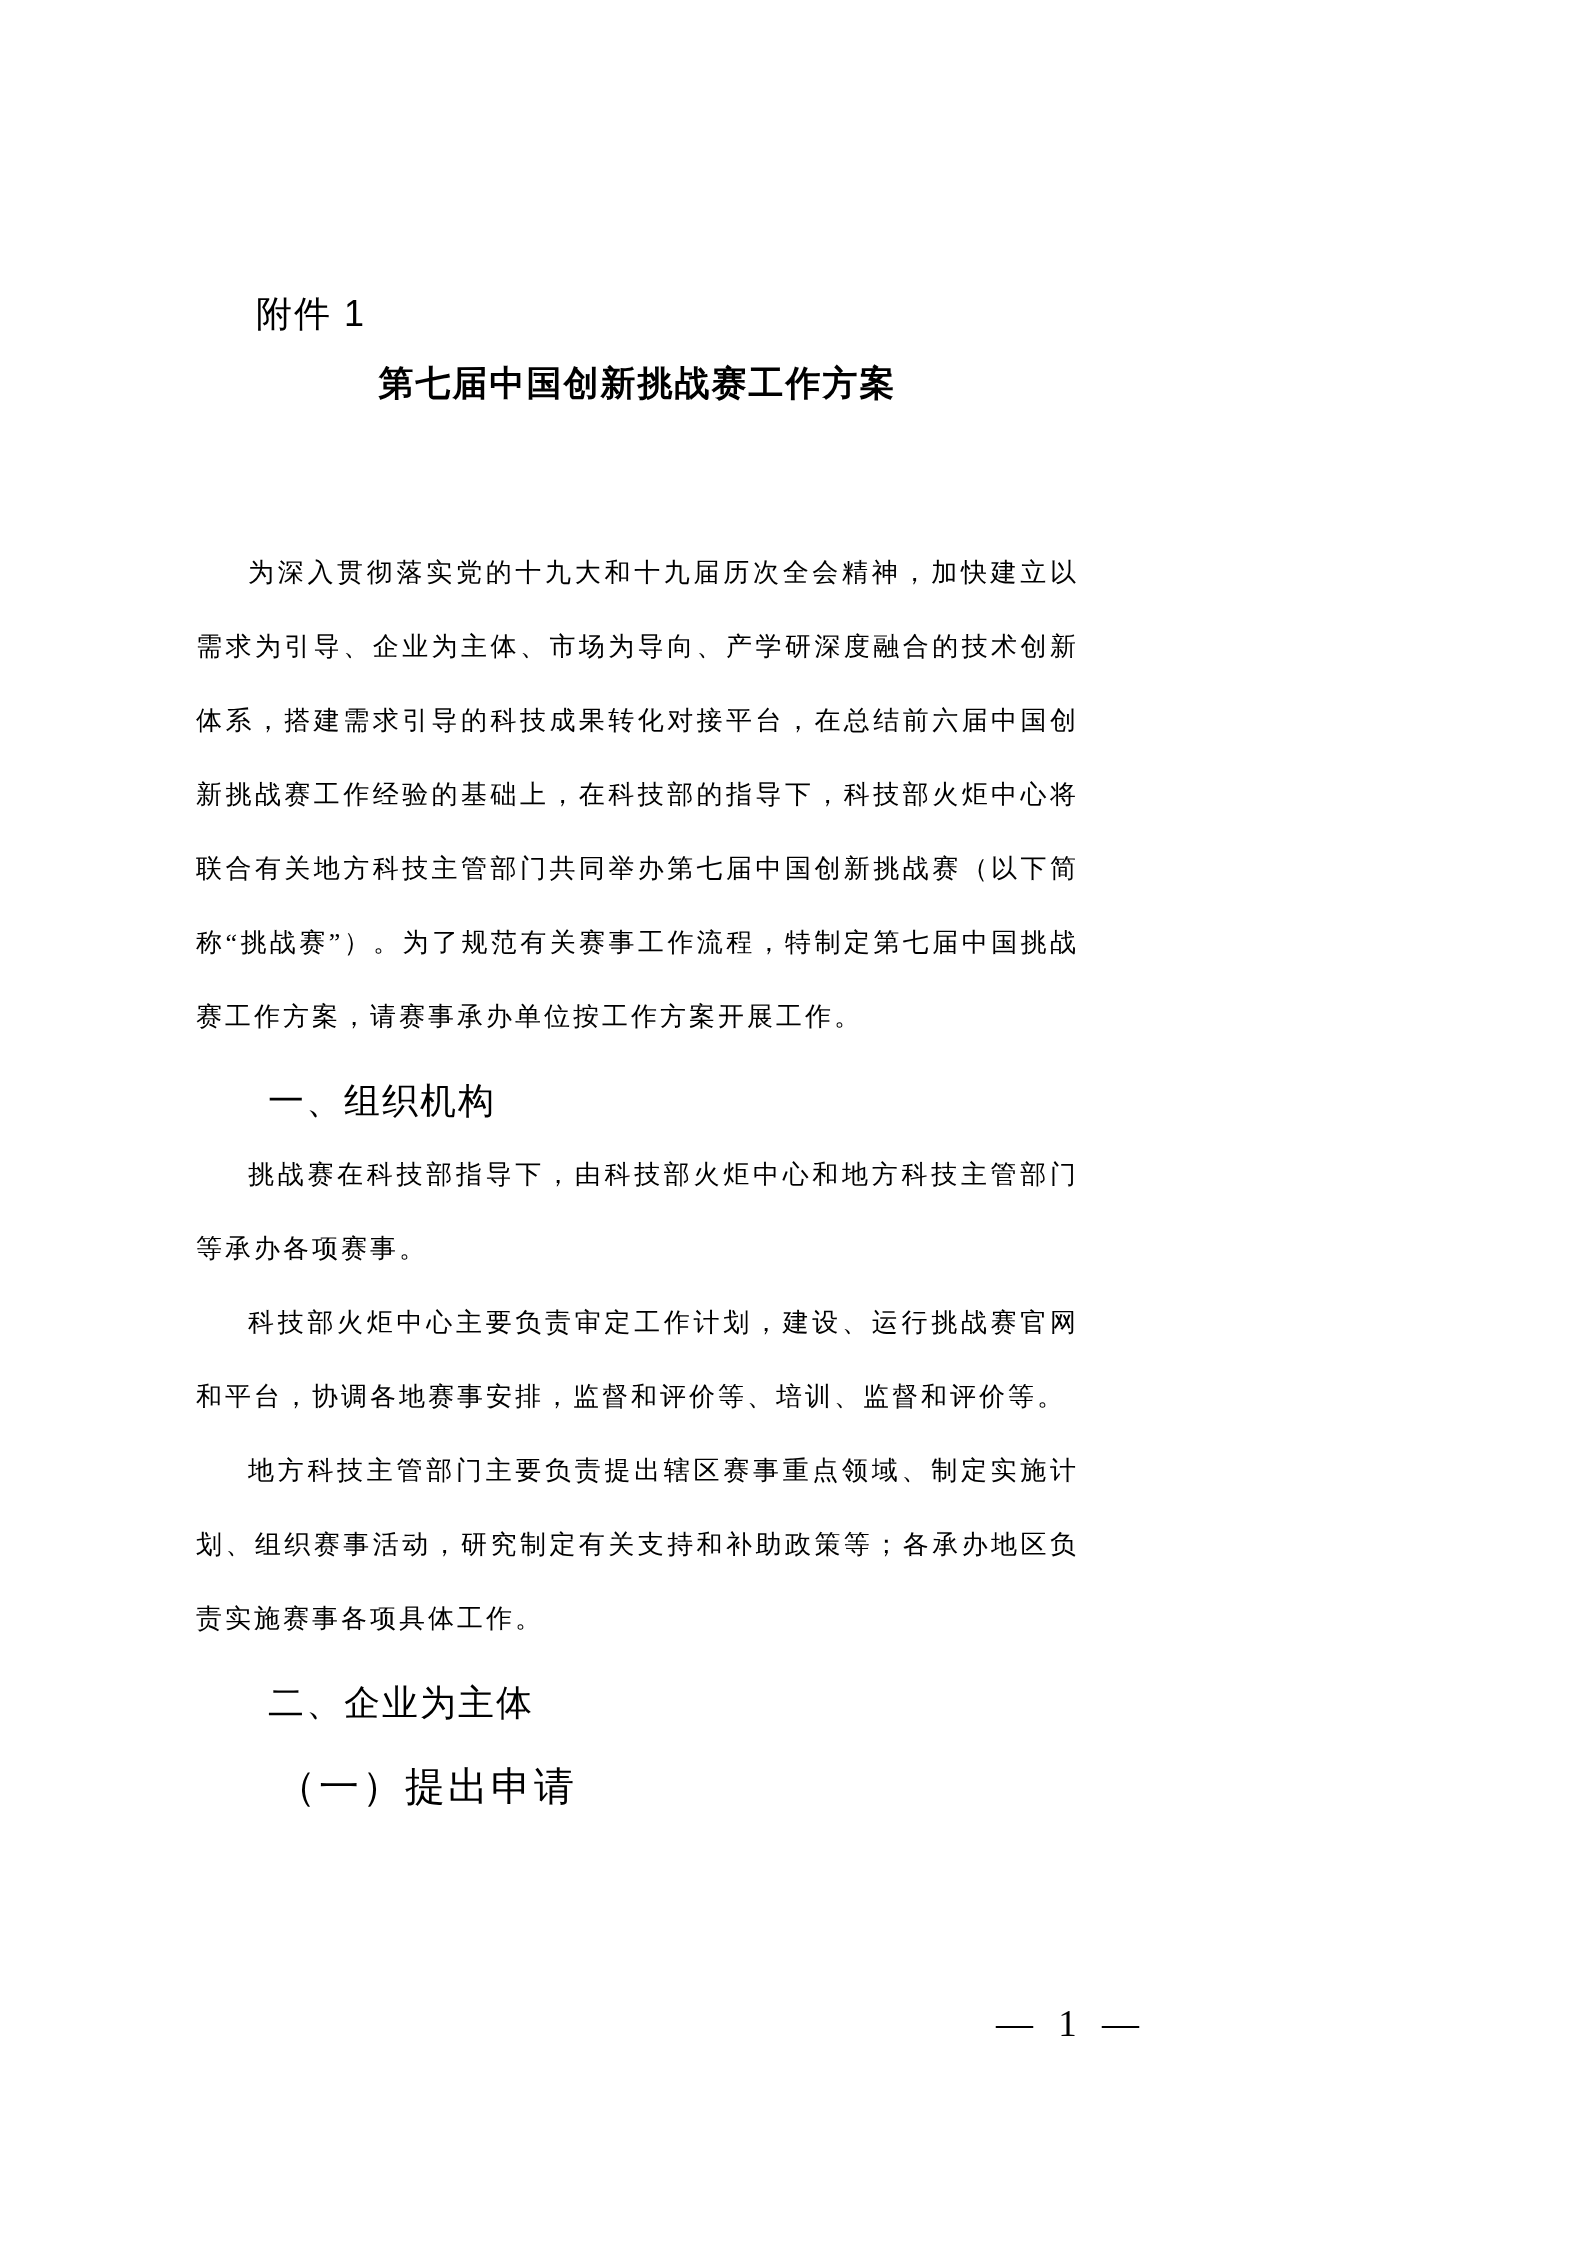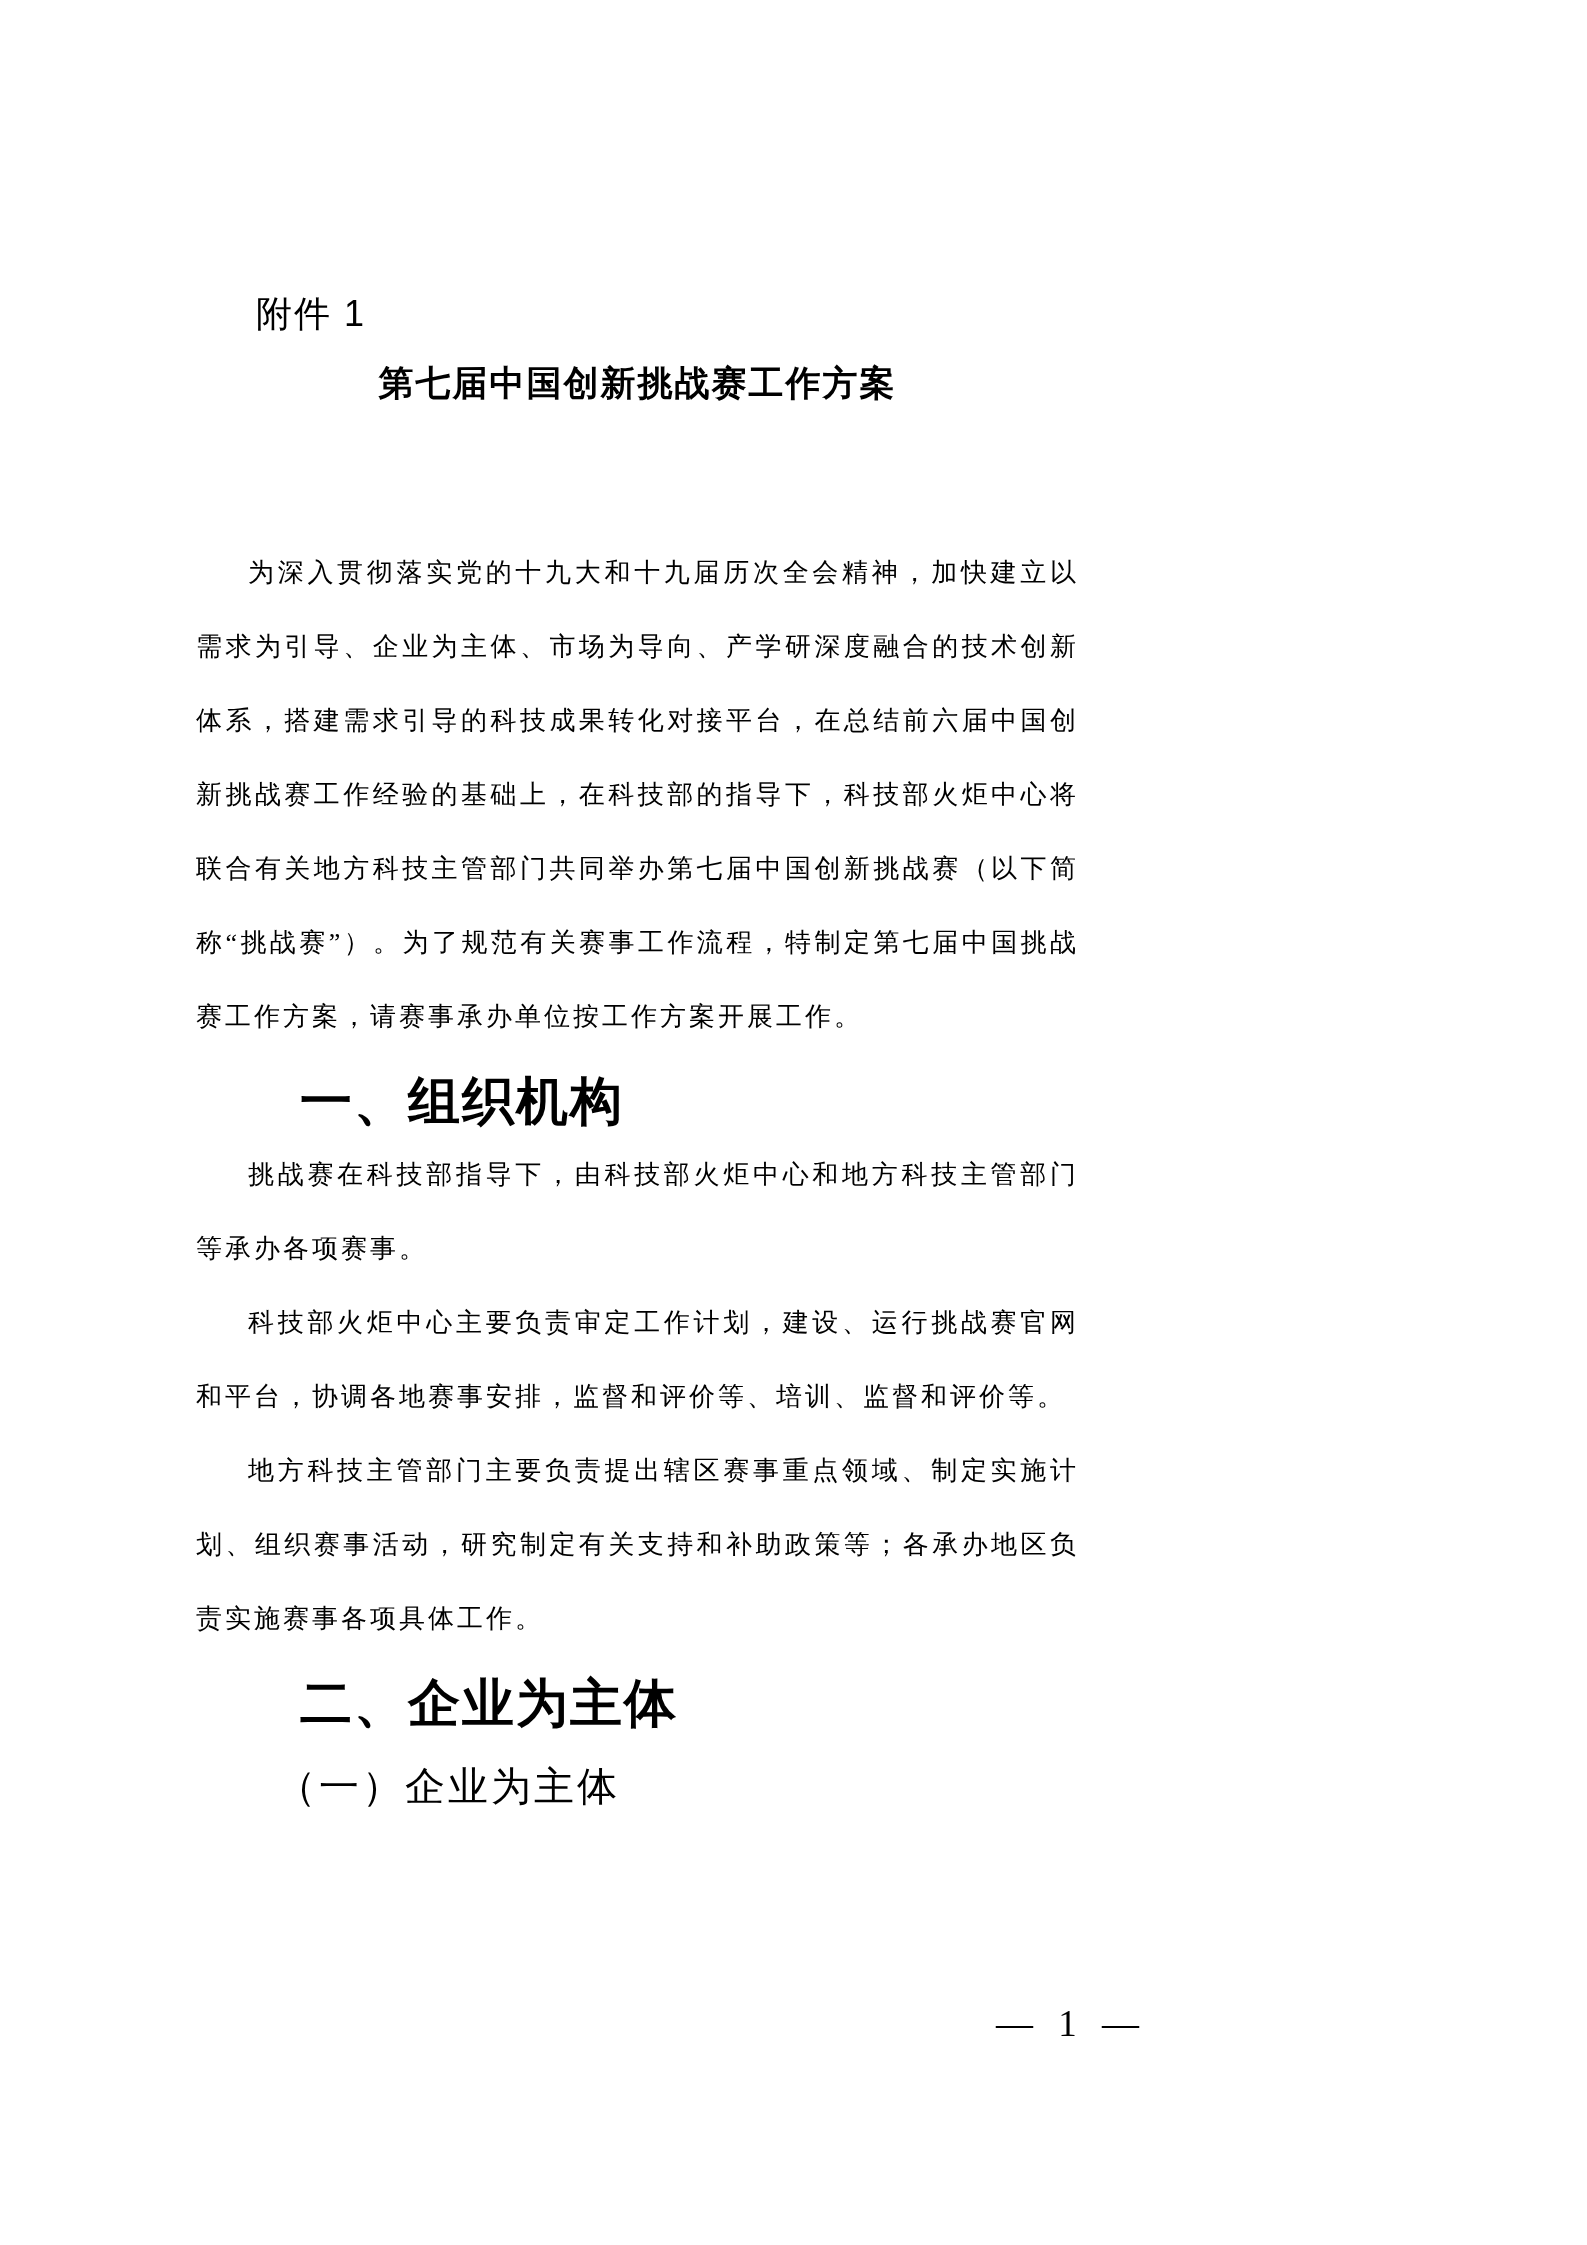--- a/index.html
+++ b/index.html
@@ -42,22 +42,22 @@
     letter-spacing: 3px;
     text-align: justify;
     text-indent: 2em;
     margin: 0;
   }
   .para.first {
     margin-top: 122px;
   }
   .heading {
     font-family: "Liberation Sans", "DejaVu Sans", sans-serif;
-    font-size: 52px;
-    font-weight: bold;
+    font-size: 36px;
+    font-weight: normal;
     line-height: 74px;
     letter-spacing: 2px;
     text-indent: 2em;
     margin: 10px 0 0 0;
   }
   .subheading {
     font-size: 40px;
     line-height: 74px;
     letter-spacing: 3px;
     text-indent: 2em;
@@ -79,16 +79,16 @@
 <div class="page">
   <div class="content">
     <div class="attachment">附件 1</div>
     <h1 class="title">第七届中国创新挑战赛工作方案</h1>
     <p class="para first">为深入贯彻落实党的十九大和十九届历次全会精神，加快建立以需求为引导、企业为主体、市场为导向、产学研深度融合的技术创新体系，搭建需求引导的科技成果转化对接平台，在总结前六届中国创新挑战赛工作经验的基础上，在科技部的指导下，科技部火炬中心将联合有关地方科技主管部门共同举办第七届中国创新挑战赛（以下简称“挑战赛”）。为了规范有关赛事工作流程，特制定第七届中国挑战赛工作方案，请赛事承办单位按工作方案开展工作。</p>
     <h2 class="heading">一、组织机构</h2>
     <p class="para">挑战赛在科技部指导下，由科技部火炬中心和地方科技主管部门等承办各项赛事。</p>
     <p class="para">科技部火炬中心主要负责审定工作计划，建设、运行挑战赛官网和平台，协调各地赛事安排，监督和评价等、培训、监督和评价等。</p>
     <p class="para">地方科技主管部门主要负责提出辖区赛事重点领域、制定实施计划、组织赛事活动，研究制定有关支持和补助政策等；各承办地区负责实施赛事各项具体工作。</p>
     <h2 class="heading">二、企业为主体</h2>
-    <p class="subheading">（一）企业为主体</p>
+    <p class="subheading">（一）提出申请</p>
   </div>
   <div class="page-number">— 1 —</div>
 </div>
 
 </body></html>

